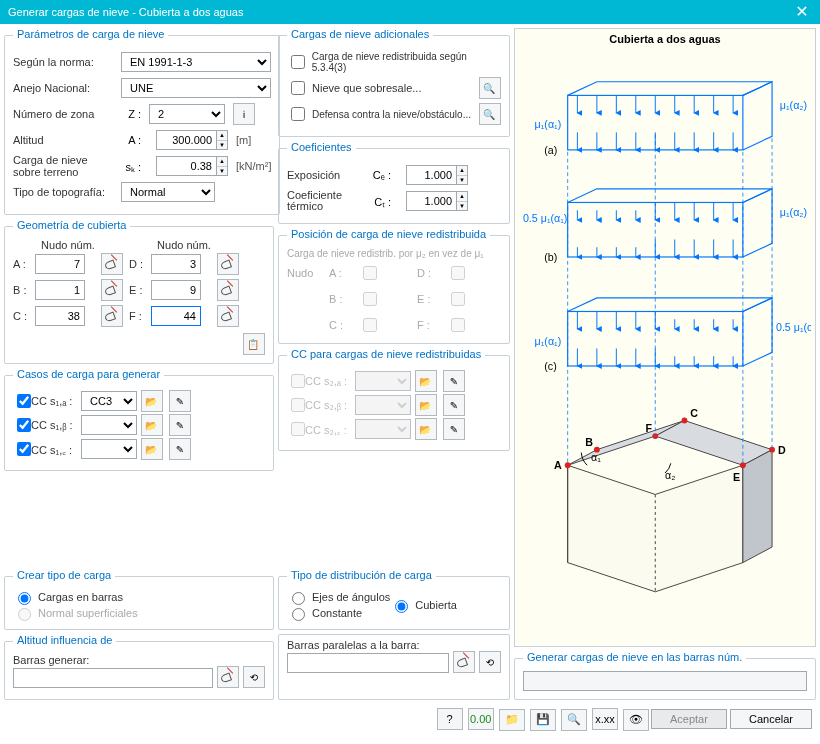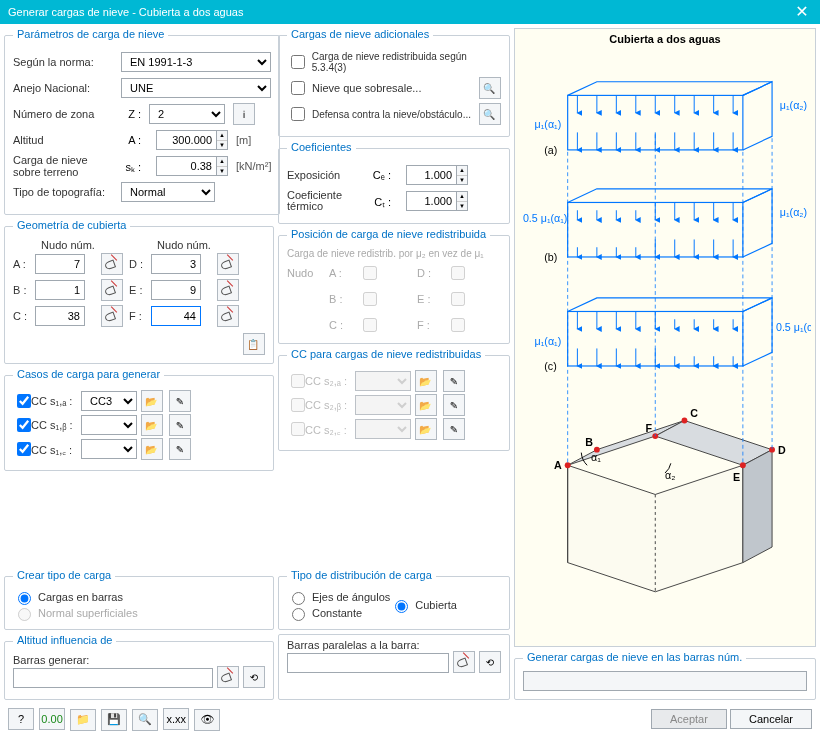--- a/index.html
+++ b/index.html
@@ -29,21 +29,21 @@
   .unit { color: #555; }
   .ico-btn { width: 22px; height: 22px; border: 1px solid #b0b8c0; background: #f4f6f8; display: inline-flex; align-items: center; justify-content: center; cursor: pointer; font-size: 10px; }
   .pick { display: inline-block; width: 14px; height: 14px; position: relative; }
   .pick::before { content:""; position:absolute; left:0; top:4px; width:8px; height:6px; border:1px solid #555; border-radius:50% 0 0 50%; transform: rotate(-20deg); }
   .pick::after { content:""; position:absolute; left:5px; top:0; width:8px; height:1px; background:#c33; transform: rotate(45deg); }
   .chk { width:14px; height:14px; }
   .chk-lbl { display:flex; align-items:center; gap:4px; }
   .radio { width:13px; height:13px; }
   .diag-panel { border:1px solid #c8d0d8; background:#fffef2; padding:4px; flex:1; }
   .diag-title { font-weight:bold; color:#000; margin-bottom:4px;text-align:center; }
-  .footer { display:flex; justify-content:space-between; align-items:center; padding:4px 8px; }
+  .footer { display:flex; justify-content:flex-end; align-items:center; padding:4px 8px; }
   .btn { border:1px solid #a0a8b0; background:#f4f6f8; padding:3px 18px; cursor:pointer; }
   .toolbar-btn { width:26px; height:22px; border:1px solid #b0b8c0; background:#f4f6f8; display:inline-flex; align-items:center; justify-content:center; cursor:pointer; margin-right:2px; font-size:11px; }
   .grid2 { display:grid; grid-template-columns: 16px 60px 22px 16px 60px 22px; gap:4px 6px; align-items:center; }
   .cc-row { display:grid; grid-template-columns: 14px 46px 56px 24px 24px; gap:4px; align-items:center; margin:2px 0; }
   .cc-row.dis .lbl, .cc-row.dis select { color:#bbb; }
   .rem-row { display:flex; align-items:flex-end; gap:4px; }
   .rem-row input { flex:1; }
   .diag-svg { width:100%; height:560px; }
   .cnode{fill:#d22;}
   .cnode-lbl{font-weight:bold; font-size:11px; fill:#000;}

